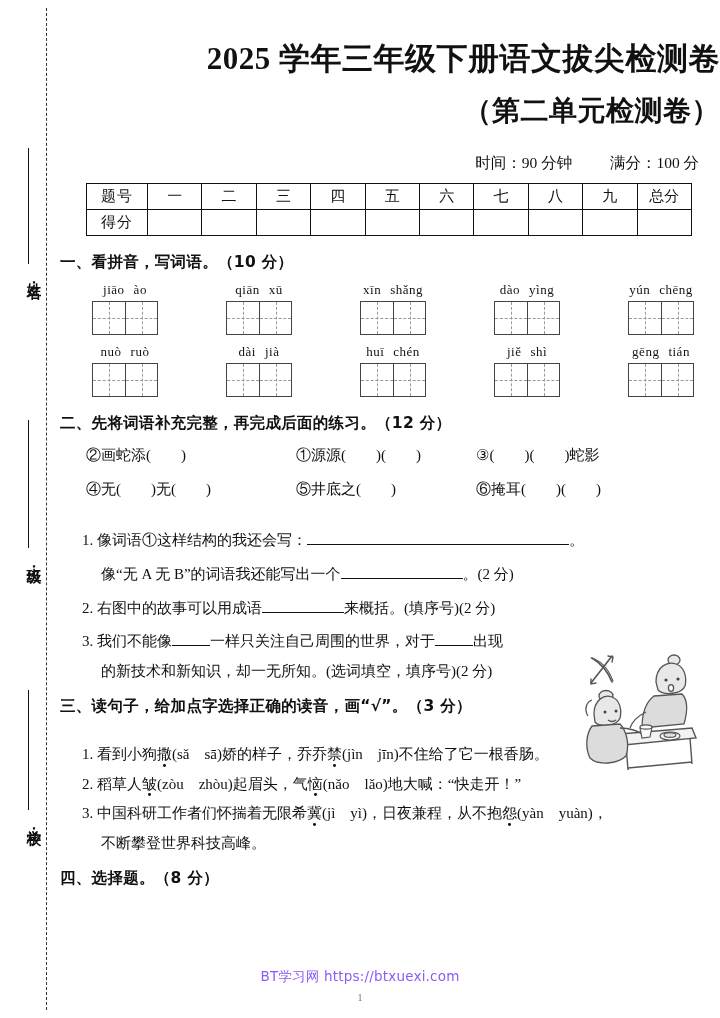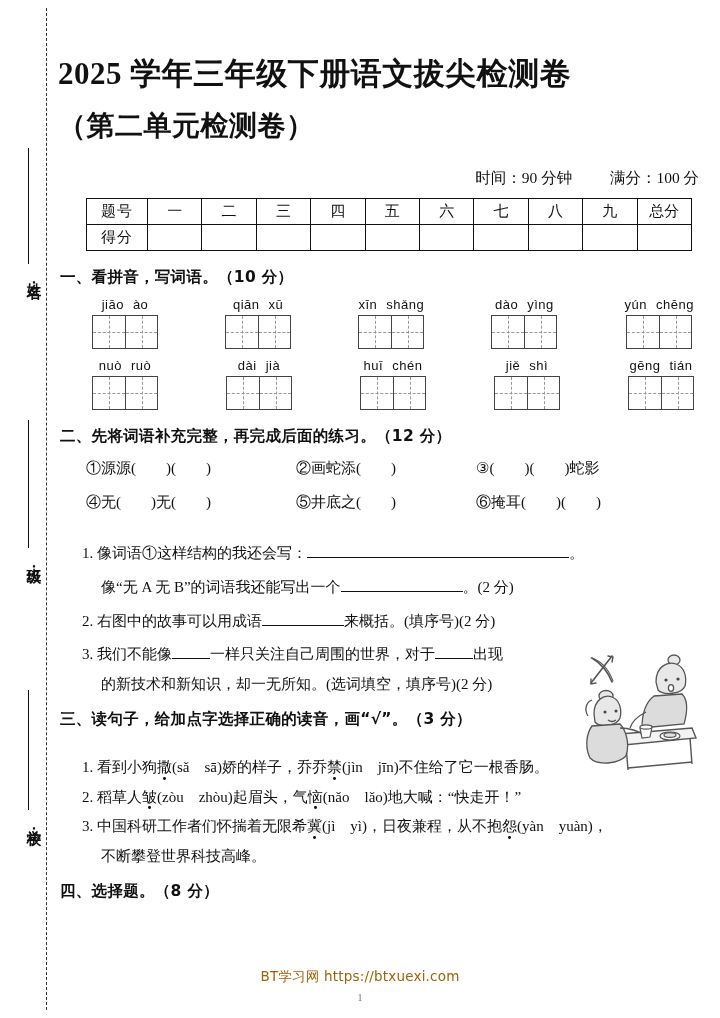--- a/index.html
+++ b/index.html
@@ -54,21 +54,21 @@
   .vlabel.v2 { top: 556px; }
   .vlabel.v3 { top: 818px; }
 
   
   .page {
     position: absolute;
     left: 58px; top: 0;
     width: 662px; height: 1018px;
   }
 
-  .title-block { padding-top: 53px; text-align: left; }
+  .title-block { padding-top: 38px; text-align: right; }
   .title-line1 {
     font-size: 31px;
     font-weight: 700;
     letter-spacing: 0.5px;
     font-family: "Liberation Serif", "DejaVu Serif", serif;
     white-space: nowrap;
   }
   .title-line2 {
     font-size: 28px;
     font-weight: 700;
@@ -117,21 +117,21 @@
   .pinyin-block { margin-top: 9px; }
   .py-row {
     display: flex;
     justify-content: space-between;
     padding: 0 26px 0 34px;
   }
   .py-row + .py-row { margin-top: 9px; }
   .py-item { display: flex; flex-direction: column; align-items: center; }
   .py-text {
     font-size: 13px;
-    font-family: Liberation Sans, sans-serif;
+    font-family: Liberation Serif, serif;
     letter-spacing: 0.5px;
     margin-bottom: 3px;
     white-space: nowrap;
   }
   .py-text .sp { display: inline-block; width: 9px; }
   .grid2 {
     display: flex;
     border: 1.4px solid #444;
     background: #fff;
   }
@@ -206,21 +206,21 @@
     background: #111;
   }
 
   
   .footer {
     position: absolute;
     left: 0; right: 0;
     top: 968px;
     text-align: center;
     font-size: 13.5px;
-    color: #a16207;
+    color: #8b5cf6;
     font-family: "DejaVu Sans", "Liberation Sans", sans-serif;
     letter-spacing: 0.2px;
   }
   .page-num {
     position: absolute;
     left: 0; right: 0;
     top: 992px;
     text-align: center;
     font-size: 10px;
     color: #777;
@@ -362,22 +362,22 @@
           </div>
       </div>
     </div>
 
   </div>
 
   <div class="sec-head">二、先将词语补充完整，再完成后面的练习。（12 分）</div>
 
   <div class="idiom-rows">
     <div class="idiom-row">
+      <div class="idiom-cell"><span>②</span><span>画蛇添</span><span class="brk">(<span class="inner"></span>)</span></div>
       <div class="idiom-cell"><span>①</span><span>源源</span><span class="brk">(<span class="inner"></span>)(<span class="inner"></span>)</span></div>
-      <div class="idiom-cell"><span>②</span><span>画蛇添</span><span class="brk">(<span class="inner"></span>)</span></div>
       <div class="idiom-cell"><span>③</span><span class="brk">(<span class="inner"></span>)(<span class="inner"></span>)</span><span>蛇影</span></div>
     </div>
     <div class="idiom-row">
       <div class="idiom-cell"><span>④</span><span>无</span><span class="brk">(<span class="inner"></span>)</span><span>无</span><span class="brk">(<span class="inner"></span>)</span></div>
       <div class="idiom-cell"><span>⑤</span><span>井底之</span><span class="brk">(<span class="inner"></span>)</span></div>
       <div class="idiom-cell"><span>⑥</span><span>掩耳</span><span class="brk">(<span class="inner"></span>)(<span class="inner"></span>)</span></div>
     </div>
   </div>
 
   <div class="qblock">

